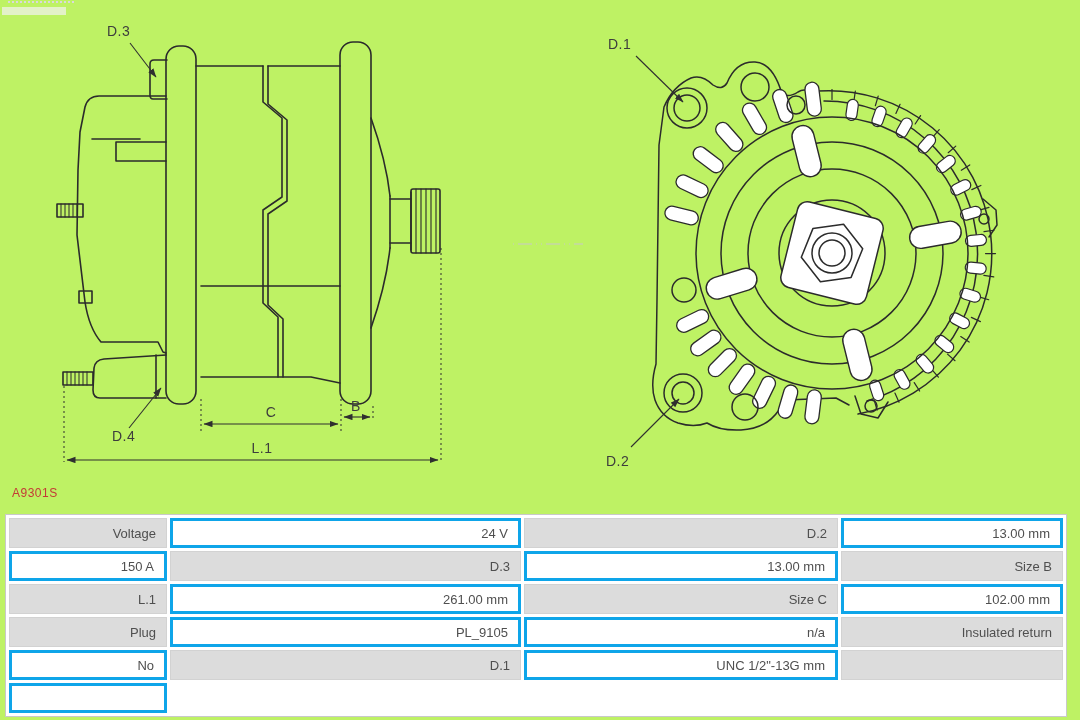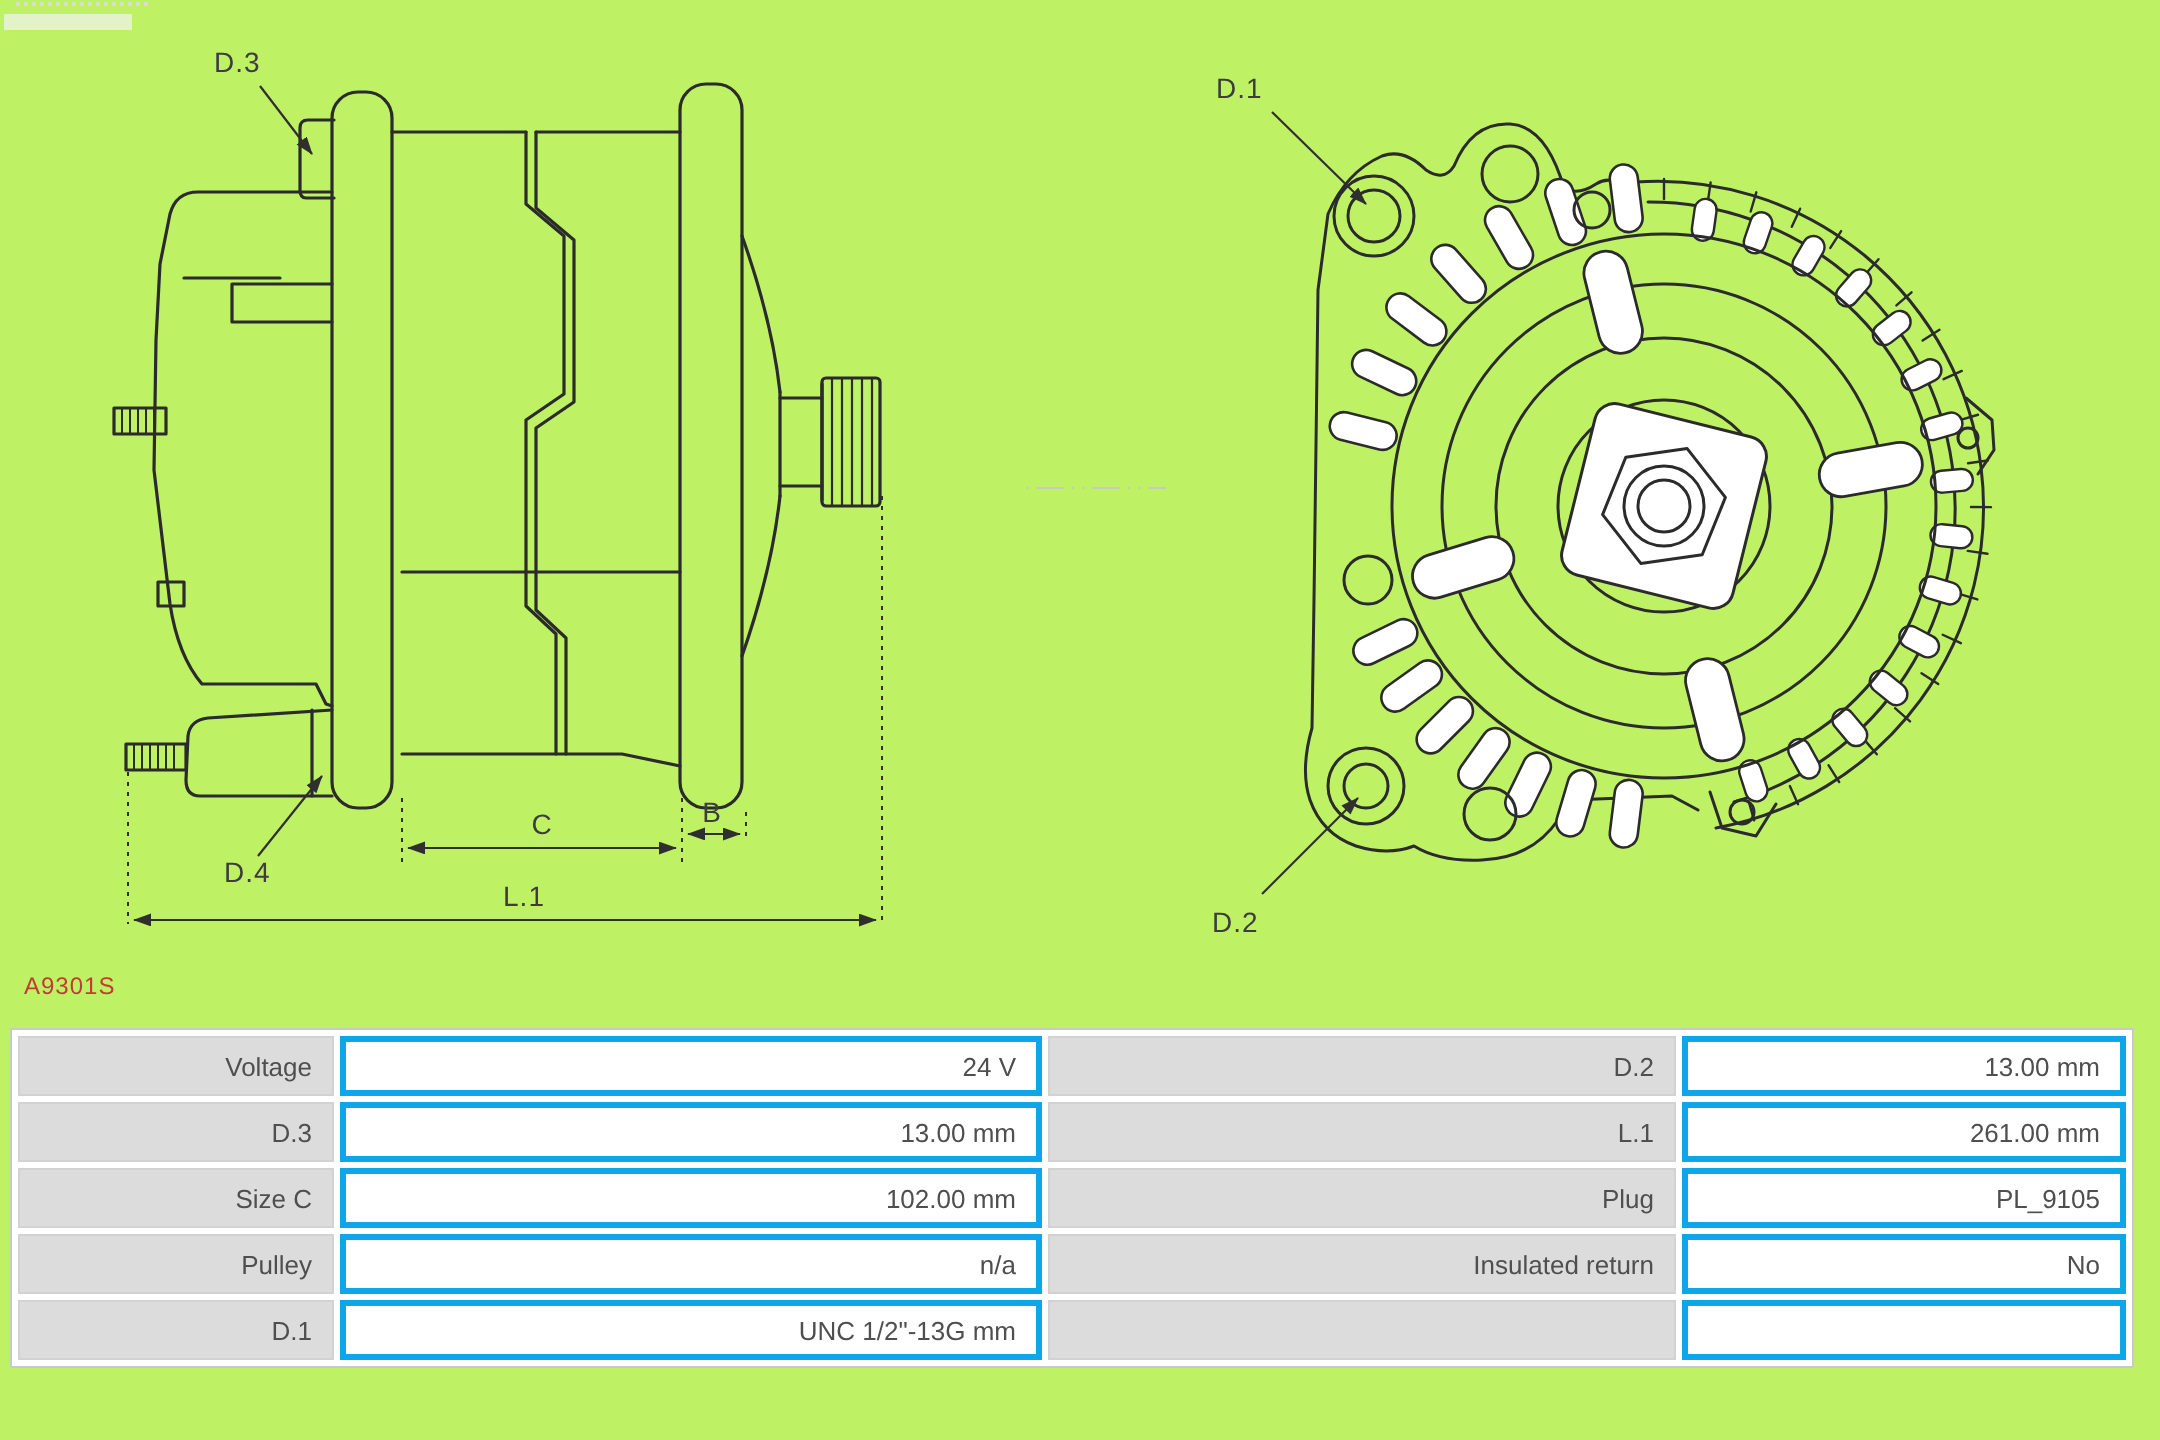--- a/index.html
+++ b/index.html
@@ -198,32 +198,33 @@
 
   <div class="part-number">A9301S</div>
 
   <div class="spec-wrap">
     <div class="spec-grid">
       <div class="cell lbl">Voltage</div>
       <div class="cell val">24 V</div>
       <div class="cell lbl">D.2</div>
       <div class="cell val">13.00 mm</div>
 
+      <div class="cell val">150 A</div>
       <div class="cell lbl">D.3</div>
       <div class="cell val">13.00 mm</div>
 
+      <div class="cell lbl">Size B</div>
       <div class="cell lbl">L.1</div>
       <div class="cell val">261.00 mm</div>
 
       <div class="cell lbl">Size C</div>
       <div class="cell val">102.00 mm</div>
       <div class="cell lbl">Plug</div>
       <div class="cell val">PL_9105</div>
 
-      <div class="cell lbl">Pulley</div>
       <div class="cell val">n/a</div>
       <div class="cell lbl">Insulated return</div>
       <div class="cell val">No</div>
 
       <div class="cell lbl">D.1</div>
       <div class="cell val">UNC 1/2"-13G mm</div>
       <div class="cell lbl"></div>
       <div class="cell val"></div>
     </div>
   </div>

